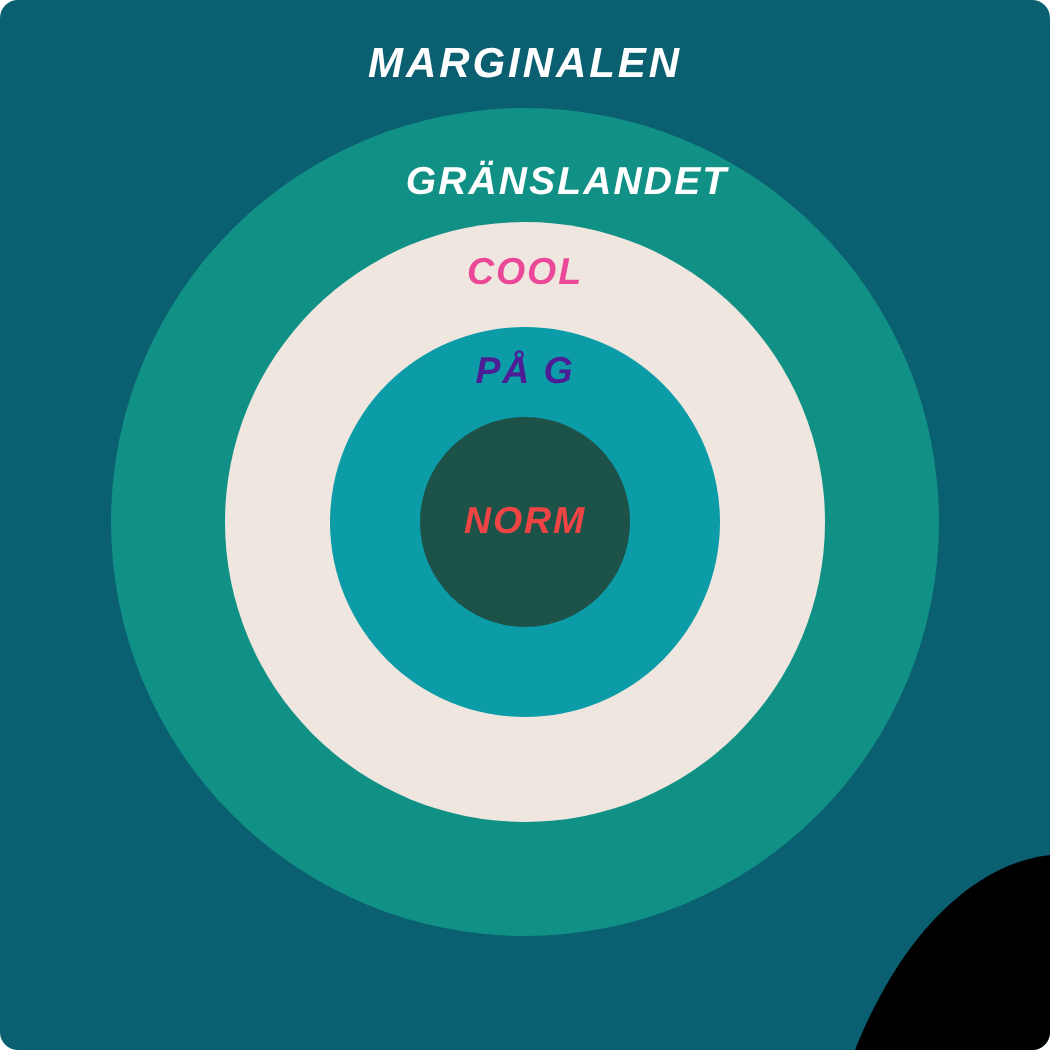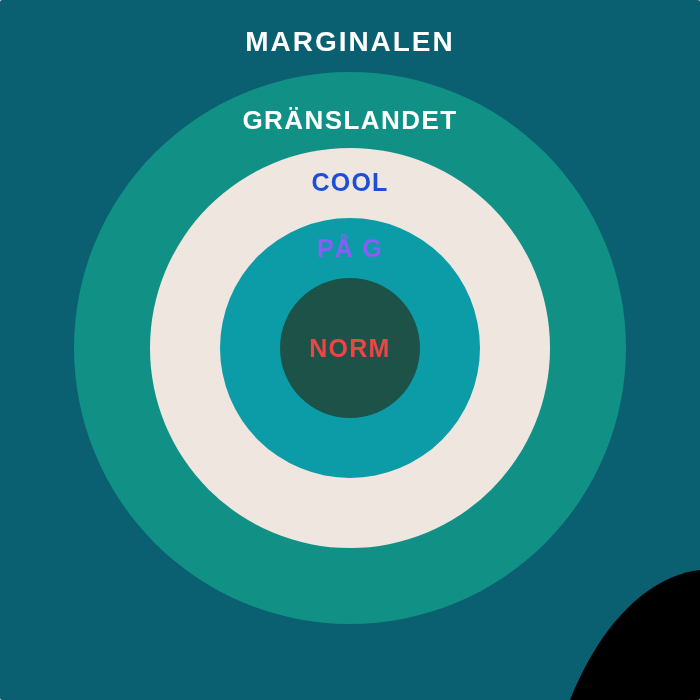--- a/index.html
+++ b/index.html
@@ -51,40 +51,40 @@
   .lbl-marginalen { font-size: 28px; letter-spacing: 0.07em; }
   .lbl-granslandet { font-size: 26px; letter-spacing: 0.055em; }
   .lbl-cool { font-size: 25px; letter-spacing: 0.05em; }
   .lbl-pag { font-size: 25px; letter-spacing: 0.05em; }
   .lbl-norm { font-size: 25px; letter-spacing: 0.05em; }
 </style>
 </head>
 <body>
 
 <div id="stage" style="width: 700px; height: 700px;">
-  <div class="backdrop" style="border-radius: 2px;">
+  <div class="backdrop" style="border-radius: 12px; font-style: italic;">
 
     <div class="bg-fill" id="bgFill" style="background: rgb(10, 95, 112);"></div>
 
     <div class="ring" id="ring-granslandet" style="width: 552px; height: 552px; left: 350px; top: 348px; background: rgb(17, 145, 134);"></div>
 
     <div class="ring" id="ring-cool" style="width: 400px; height: 400px; left: 350px; top: 348px; background: rgb(239, 231, 223);"></div>
 
     <div class="ring" id="ring-pag" style="width: 260px; height: 260px; left: 350px; top: 348px; background: rgb(12, 156, 168);"></div>
 
     <div class="ring" id="ring-norm" style="width: 140px; height: 140px; left: 350px; top: 348px; background: rgb(28, 82, 72);"></div>
 
     <svg class="corner-blob" viewBox="0 0 130 130" style="width: 130px; height: 130px;">
       <path id="cornerPath" d="M130 0 C 92 4, 58 32, 34 66 C 18 89, 7 112, 0 130 L130 130 Z" fill="#000000"></path>
     </svg>
 
     <div class="label lbl-marginalen" id="label-marginalen" style="top: 42px; color: rgb(255, 255, 255);">MARGINALEN</div>
 
-    <div class="label lbl-granslandet" id="label-granslandet" style="top: 120px; color: rgb(255, 255, 255);">GRÄNSLANDET</div>
+    <div class="label lbl-granslandet" id="label-granslandet" style="top: 120px; color: rgb(255, 255, 255); margin-left: 28px;">GRÄNSLANDET</div>
 
-    <div class="label lbl-cool" id="label-cool" style="top: 182px; color: #1d4ed8;">COOL</div>
+    <div class="label lbl-cool" id="label-cool" style="top: 182px; color: #ec4899;">COOL</div>
 
-    <div class="label lbl-pag" id="label-pag" style="top: 248px; color: #8b5cf6;">PÅ G</div>
+    <div class="label lbl-pag" id="label-pag" style="top: 248px; color: #4c1d95;">PÅ G</div>
 
     <div class="label lbl-norm" id="label-norm" style="top: 348px; color: #ef4444;">NORM</div>
 
   </div>
 </div>
 
 </body></html>

